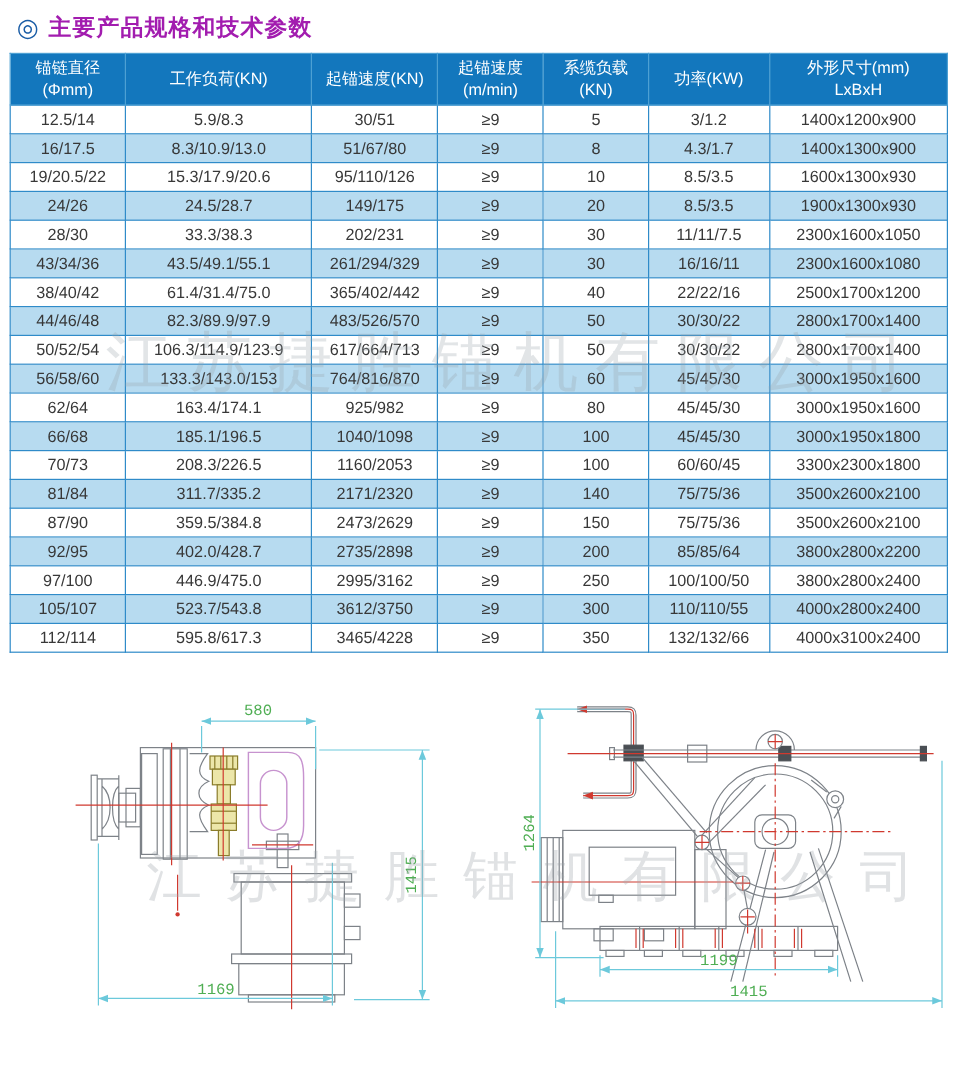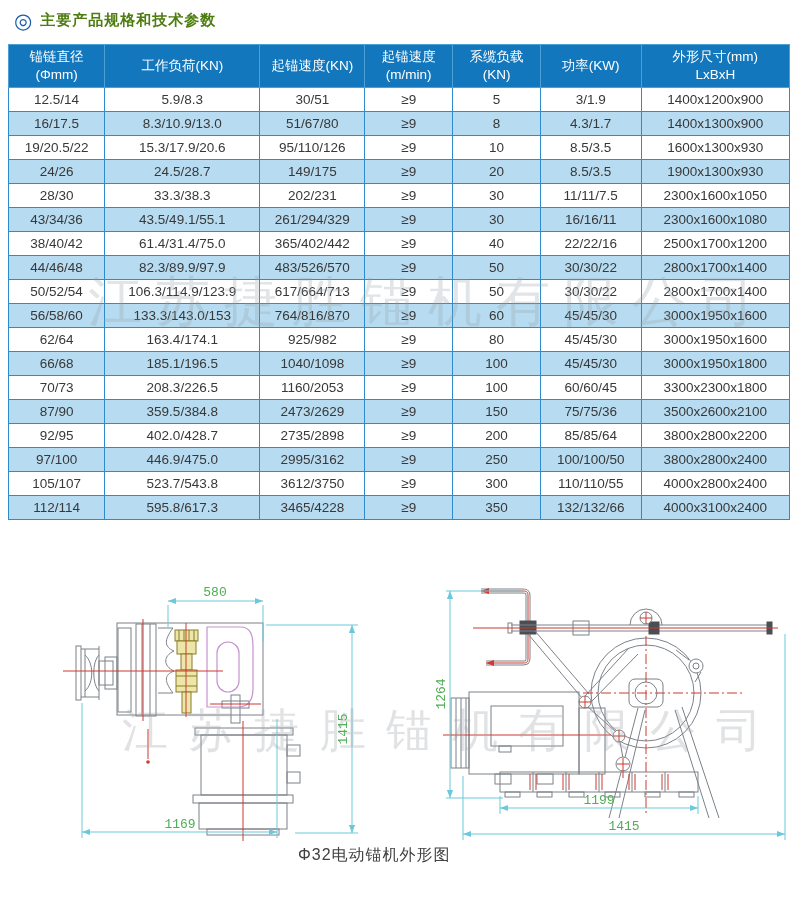--- a/index.html
+++ b/index.html
@@ -3,21 +3,21 @@
 <meta charset="utf-8">
 <style>
   html,body { margin:0; padding:0; background:#fff; }
   .page {
     position:relative; width:798px; height:898px; background:#fff;
     overflow:hidden; font-family:"Liberation Sans", sans-serif;
   }
   
   .title-row { position:absolute; left:14px; top:10px; display:flex; align-items:center; gap:8px; }
   .title-icon { color:#1a5da6; font-size:21px; line-height:1; }
-  .page-title { color:#4d7c0f; font-size:15px; font-weight:bold; letter-spacing:1px; }
+  .page-title { color:#a21caf; font-size:19px; font-weight:bold; letter-spacing:1px; }
   
   table.spec { position:absolute; left:8px; top:44px; width:782px;
     border-collapse:collapse; table-layout:fixed; }
   table.spec th {
     background:#1377bd; color:#ffffff; font-weight:normal; font-size:13.5px;
     border:1px solid #4da0d3; padding:3px 1px; height:36px;
     white-space:pre-line; line-height:1.3; text-align:center;
   }
   table.spec td {
     border:1px solid #2f8bc9; color:#383838; font-size:13.5px;
@@ -84,21 +84,21 @@
 LxBxH</th>
         </tr>
     </thead>
     <tbody>
         <tr>
           <td>12.5/14</td>
           <td>5.9/8.3</td>
           <td>30/51</td>
           <td>≥9</td>
           <td>5</td>
-          <td>3/1.9</td>
+          <td>3/1.2</td>
           <td>1400x1200x900</td>
         </tr>
         <tr>
           <td>16/17.5</td>
           <td>8.3/10.9/13.0</td>
           <td>51/67/80</td>
           <td>≥9</td>
           <td>8</td>
           <td>4.3/1.7</td>
           <td>1400x1300x900</td>
@@ -194,20 +194,29 @@
           <td>3000x1950x1800</td>
         </tr>
         <tr>
           <td>70/73</td>
           <td>208.3/226.5</td>
           <td>1160/2053</td>
           <td>≥9</td>
           <td>100</td>
           <td>60/60/45</td>
           <td>3300x2300x1800</td>
+        </tr>
+        <tr>
+          <td>81/84</td>
+          <td>311.7/335.2</td>
+          <td>2171/2320</td>
+          <td>≥9</td>
+          <td>140</td>
+          <td>75/75/36</td>
+          <td>3500x2600x2100</td>
         </tr>
         <tr>
           <td>87/90</td>
           <td>359.5/384.8</td>
           <td>2473/2629</td>
           <td>≥9</td>
           <td>150</td>
           <td>75/75/36</td>
           <td>3500x2600x2100</td>
         </tr>
@@ -440,15 +449,14 @@
       <text class="dimtxt" x="166" y="226" text-anchor="middle">1199</text>
     </g>
     <g>
       <line class="dim" x1="30" y1="256" x2="352" y2="256" marker-start="url(#aR)" marker-end="url(#aR)"></line>
       <line class="dim" x1="30" y1="198" x2="30" y2="262"></line>
       <line class="dim" x1="352" y1="56" x2="352" y2="262"></line>
       <text class="dimtxt" x="191" y="252" text-anchor="middle">1415</text>
     </g>
   </svg>
 
-  <div class="caption">Φ32电动锚机外形图</div>
 
 </div>
 
 </body></html>

